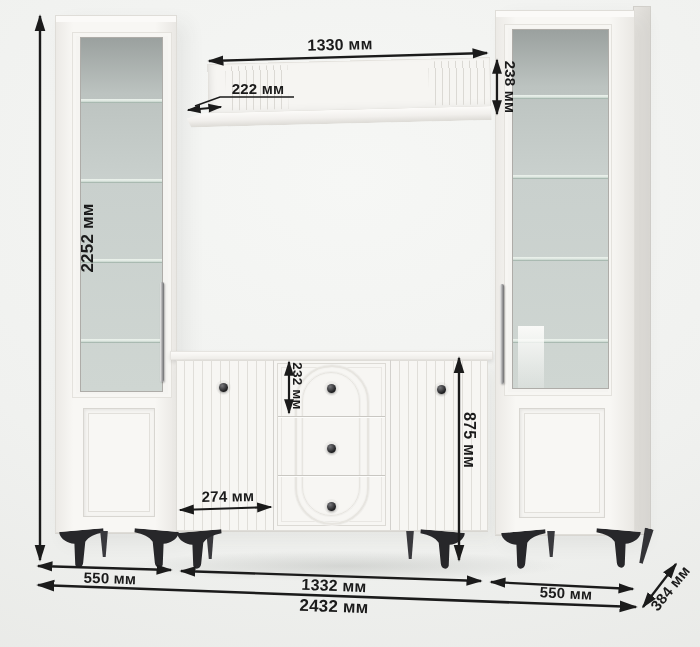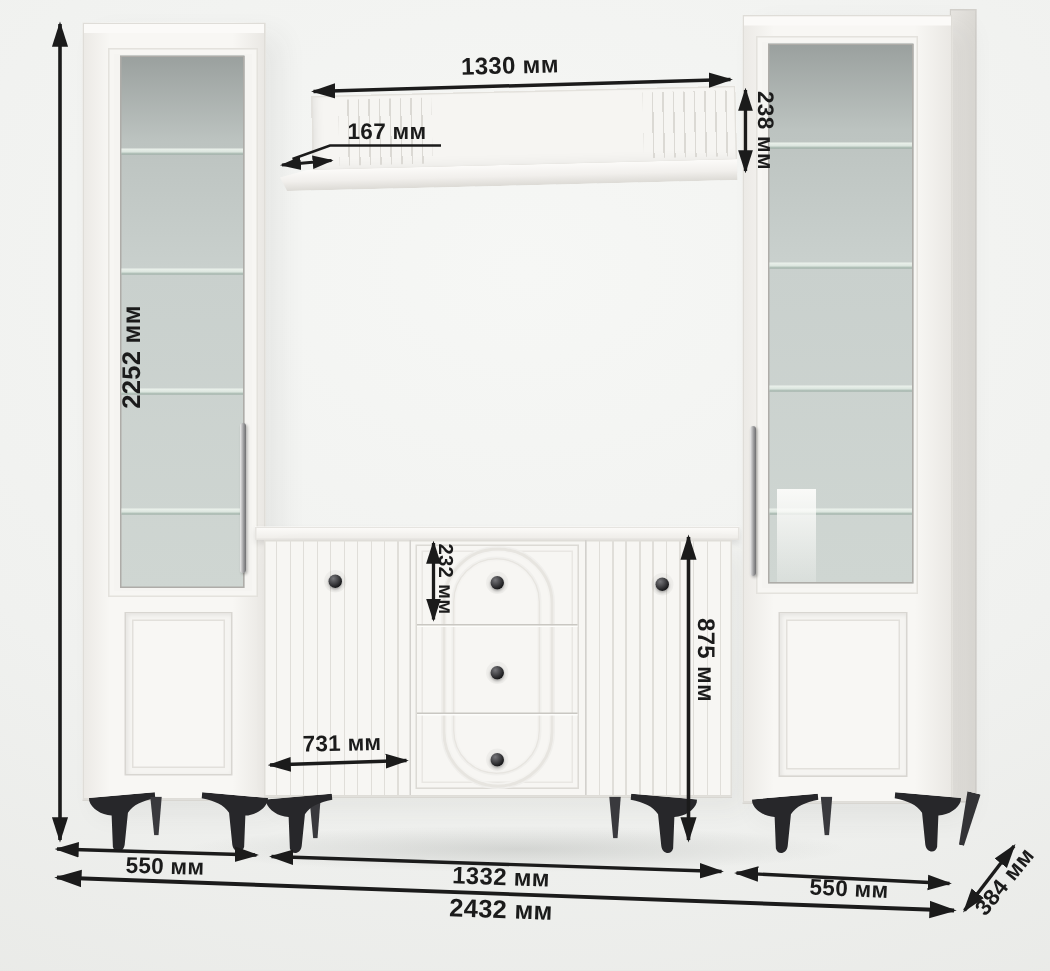--- a/index.html
+++ b/index.html
@@ -155,24 +155,24 @@
     <line x1="180" y1="510" x2="271" y2="507" stroke-width="2.2" marker-start="url(#ah)" marker-end="url(#ah)"></line>
     <line x1="38" y1="566" x2="171" y2="570" stroke-width="2.3" marker-start="url(#ah)" marker-end="url(#ah)"></line>
     <line x1="181" y1="571" x2="481" y2="581" stroke-width="2.3" marker-start="url(#ah)" marker-end="url(#ah)"></line>
     <line x1="491" y1="582" x2="633" y2="589" stroke-width="2.3" marker-start="url(#ah)" marker-end="url(#ah)"></line>
     <line x1="38" y1="585" x2="636" y2="607" stroke-width="2.6" marker-start="url(#ah)" marker-end="url(#ah)"></line>
     <line x1="643" y1="607" x2="676" y2="564" stroke-width="2.3" marker-start="url(#ah)" marker-end="url(#ah)"></line>
   </svg>
 
   <div class="dlab" style="left:88px;top:238px;font-size:17px;transform:translate(-50%,-50%) rotate(-90deg);">2252 мм</div>
   <div class="dlab" style="left:340px;top:45px;font-size:16px;transform:translate(-50%,-50%) rotate(-1.5deg);">1330 мм</div>
-  <div class="dlab" style="left:258px;top:88px;font-size:15px;transform:translate(-50%,-50%);">167 мм</div>
+  <div class="dlab" style="left:258px;top:88px;font-size:15px;transform:translate(-50%,-50%);">222 мм</div>
   <div class="dlab" style="left:510px;top:87px;font-size:15px;transform:translate(-50%,-50%) rotate(90deg);">238 мм</div>
   <div class="dlab" style="left:297px;top:386px;font-size:13.5px;transform:translate(-50%,-50%) rotate(90deg);">232 мм</div>
   <div class="dlab" style="left:469px;top:440px;font-size:16px;transform:translate(-50%,-50%) rotate(90deg);">875 мм</div>
-  <div class="dlab" style="left:228px;top:496px;font-size:15px;transform:translate(-50%,-50%) rotate(-1deg);">731 мм</div>
+  <div class="dlab" style="left:228px;top:496px;font-size:15px;transform:translate(-50%,-50%) rotate(-1deg);">274 мм</div>
   <div class="dlab" style="left:110px;top:578px;font-size:15px;transform:translate(-50%,-50%) rotate(1.5deg);">550 мм</div>
   <div class="dlab" style="left:334px;top:586px;font-size:16px;transform:translate(-50%,-50%) rotate(2deg);">1332 мм</div>
   <div class="dlab" style="left:566px;top:593px;font-size:15px;transform:translate(-50%,-50%) rotate(2.5deg);">550 мм</div>
   <div class="dlab" style="left:334px;top:607px;font-size:17px;transform:translate(-50%,-50%) rotate(2deg);">2432 мм</div>
   <div class="dlab" style="left:670px;top:588px;font-size:15px;transform:translate(-50%,-50%) rotate(-51deg);">384 мм</div>
 
 </div>
 
 </body></html>

